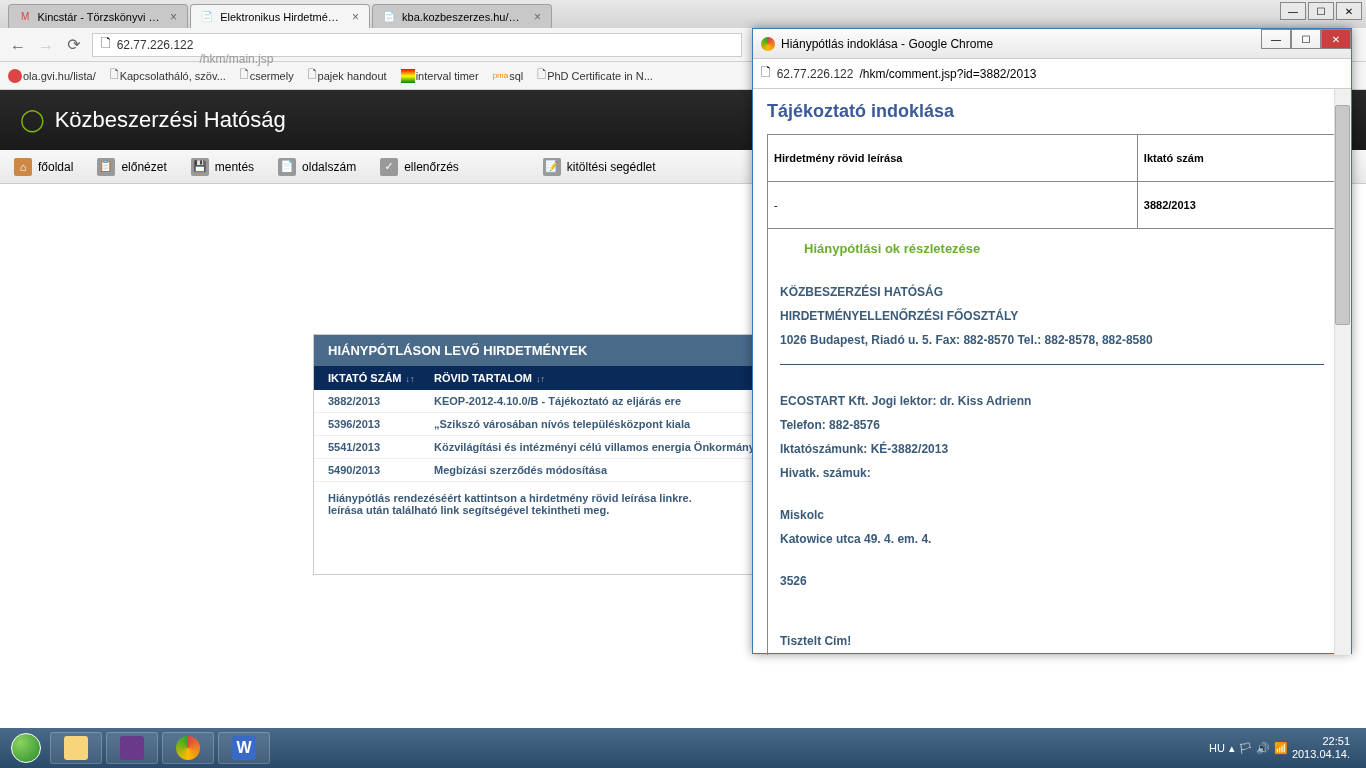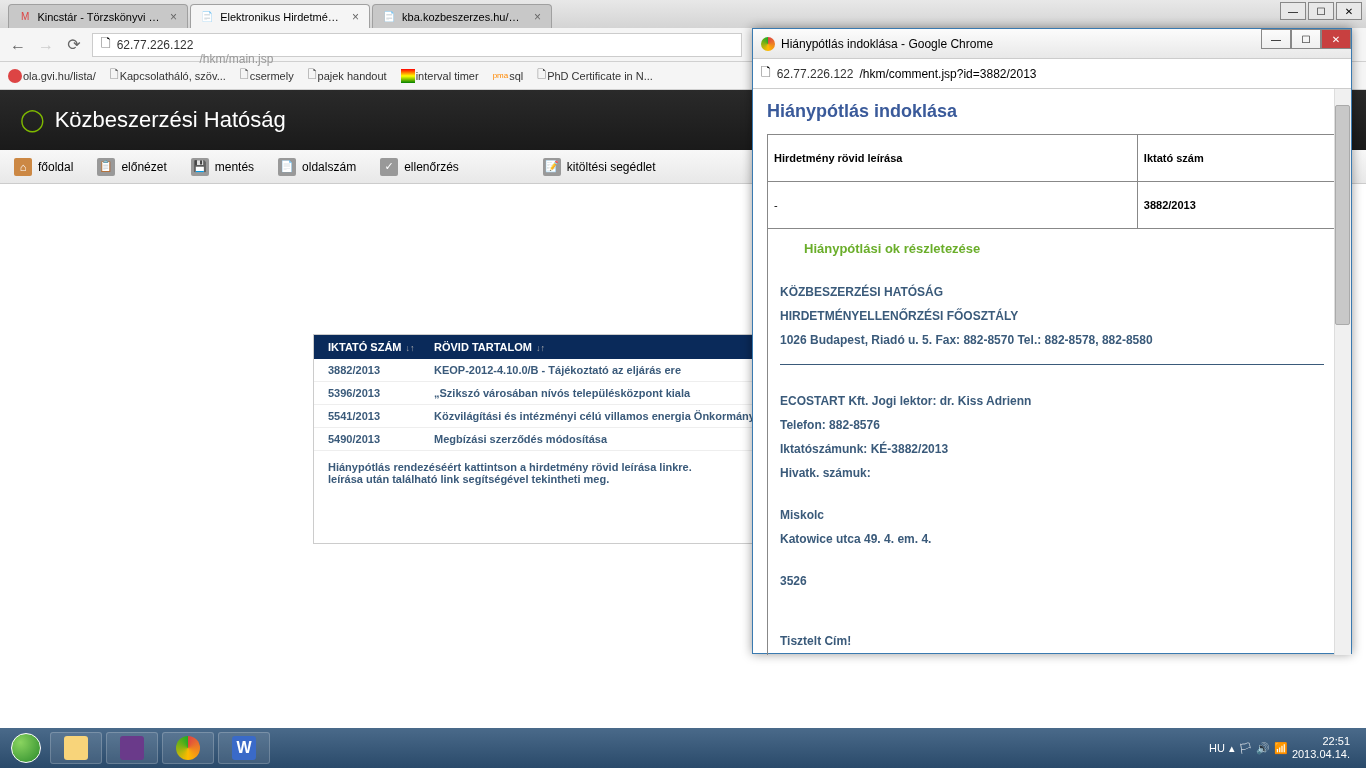--- a/index.html
+++ b/index.html
@@ -174,20 +174,21 @@
         <span>ellenőrzés</span>
       </span>
     <span class="tool-item" style="margin-left:60px">
         <span class="tool-icn">📝</span>
         <span>kitöltési segédlet</span>
       </span>
   </div>
 
   <div class="content-area">
     <div class="panel">
+      <div class="panel-head">HIÁNYPÓTLÁSON LEVŐ HIRDETMÉNYEK</div>
       <div class="panel-body">
         <div class="table-head">
           <div class="col1"><span>IKTATÓ SZÁM</span><span class="sort-arrows">↓↑</span></div>
           <div class="col2"><span>RÖVID TARTALOM</span><span class="sort-arrows">↓↑</span></div>
         </div>
         <div class="row">
           <div class="col1">3882/2013</div>
           <div class="col2">KEOP-2012-4.10.0/B - Tájékoztató az eljárás ere</div>
         </div>
         <div class="row">
@@ -225,21 +226,21 @@
   </div>
   <div class="popup-url">
     <span>🗋</span>
     <span class="popup-url-host">62.77.226.122</span>
       <span class="popup-url-path">/hkm/comment.jsp?id=3882/2013</span>
   </div>
   <div class="popup-body">
     <div class="popup-scroll">
       <div class="popup-thumb"></div>
     </div>
-    <div class="popup-h1">Hiánypótlás indoklása</div>
+    <div class="popup-h1">Tájékoztató indoklása</div>
     <table class="popup-table">
       <tbody>
           <tr>
         <td class="th" style="width:65%">Hirdetmény rövid leírása</td>
         <td class="th">Iktató szám</td>
       </tr>
       <tr>
         <td>-</td>
         <td style="font-weight:bold">3882/2013</td>
       </tr>

